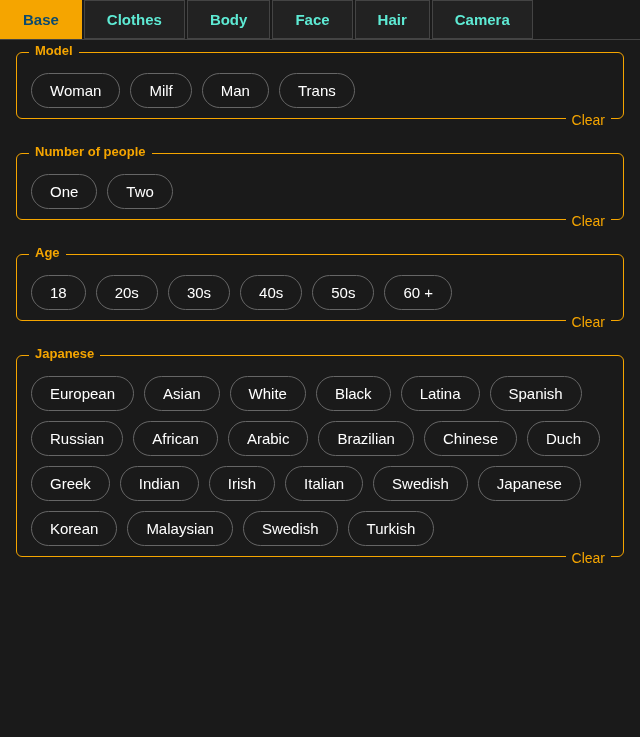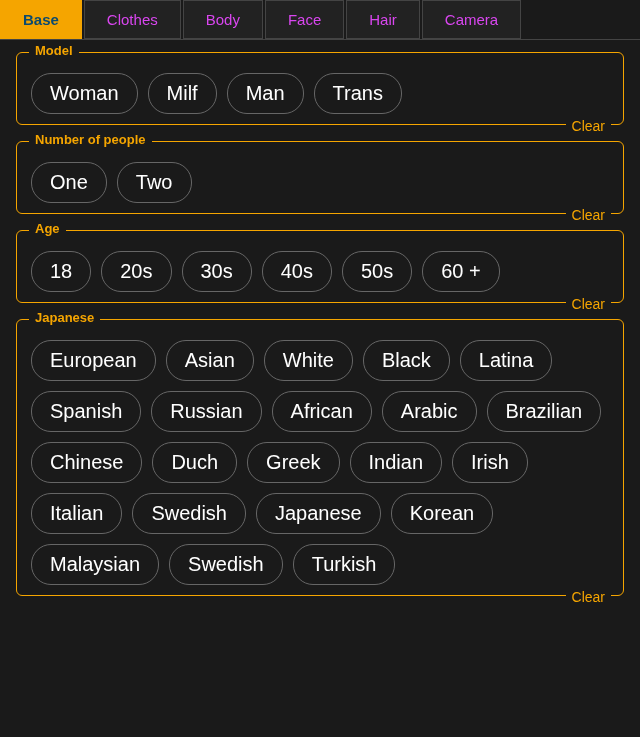--- a/index.html
+++ b/index.html
@@ -20,22 +20,22 @@
     .tabs {
       display: flex;
       background-color: #1a1a1a;
       border-bottom: 1px solid #444;
     }
 
     .tab {
       padding: 10px 22px;
       cursor: pointer;
       font-size: 15px;
-      font-weight: 400;
-      color: #d946ef;
+      font-weight: 700;
+      color: #5eead4;
       border: 1px solid #444;
       background: #222;
       margin-right: 2px;
     }
 
     .tab.active {
       background-color: #f5a500;
       color: #0c4a6e;
       font-weight: bold;
       border-color: #f5a500;
@@ -45,21 +45,21 @@
     .content {
       padding: 12px 16px;
       background: #1a1a1a;
     }
 
     
     .section {
       border: 1px solid #f5a500;
       border-radius: 6px;
       padding: 14px 14px 10px 14px;
-      margin-bottom: 16px;
+      margin-bottom: 34px;
       position: relative;
     }
 
     .section-legend {
       position: absolute;
       top: -10px;
       left: 12px;
       background: #1a1a1a;
       padding: 0 6px;
       color: #f5a500;
@@ -85,21 +85,21 @@
       gap: 10px;
       margin-top: 6px;
     }
 
     .option-btn {
       background: transparent;
       border: 1px solid #666;
       border-radius: 20px;
       color: #fff;
       padding: 8px 18px;
-      font-size: 20px;
+      font-size: 15px;
       cursor: pointer;
       white-space: nowrap;
     }
   </style>
 </head>
 <body>
 
 <div class="tabs">
   <div class="tab active">Base</div>
   <div class="tab">Clothes</div>

